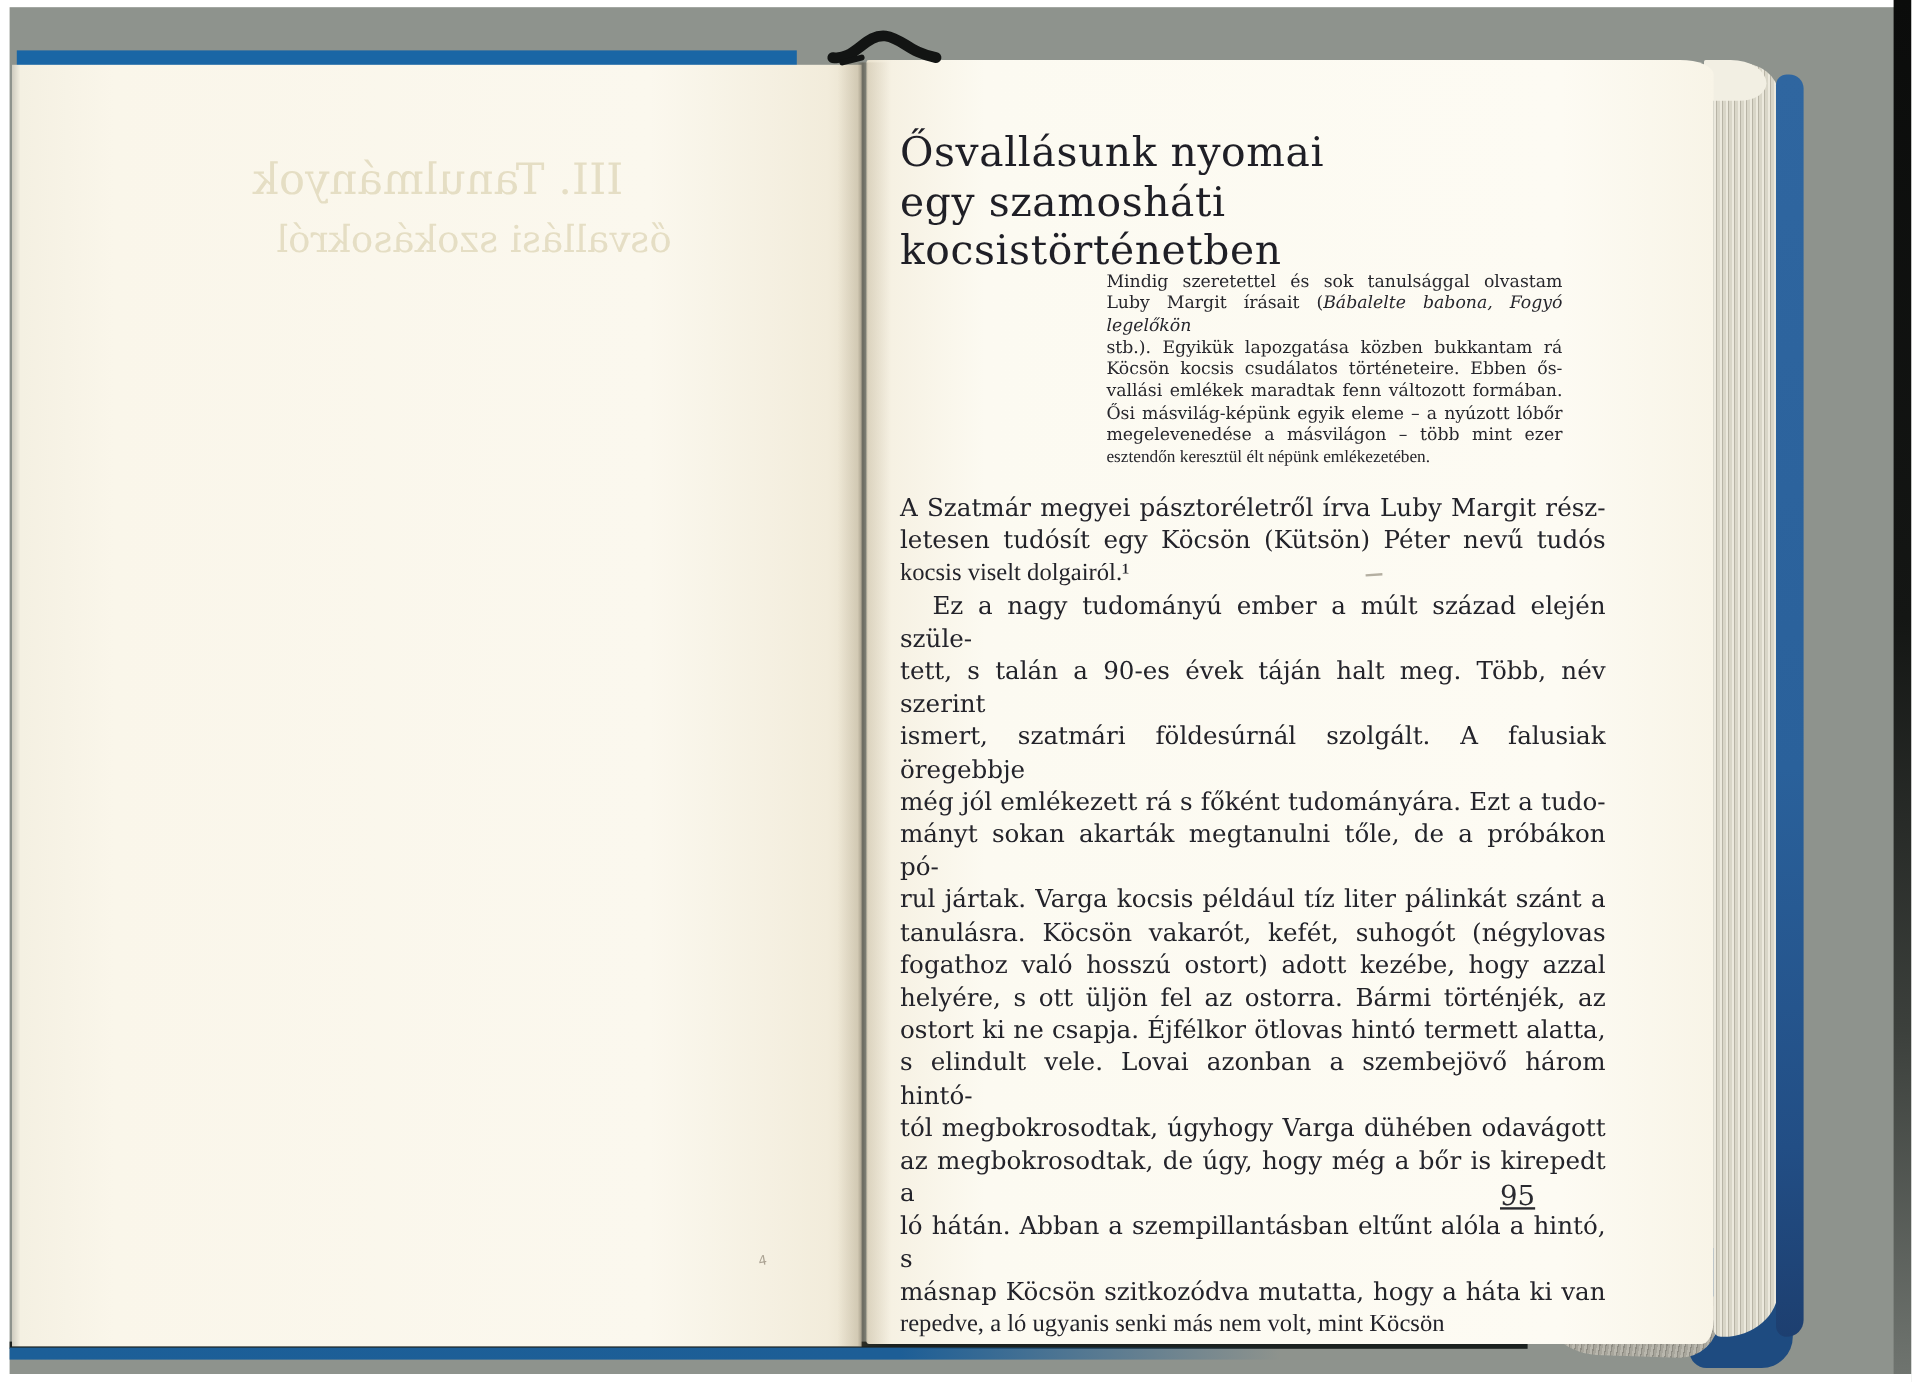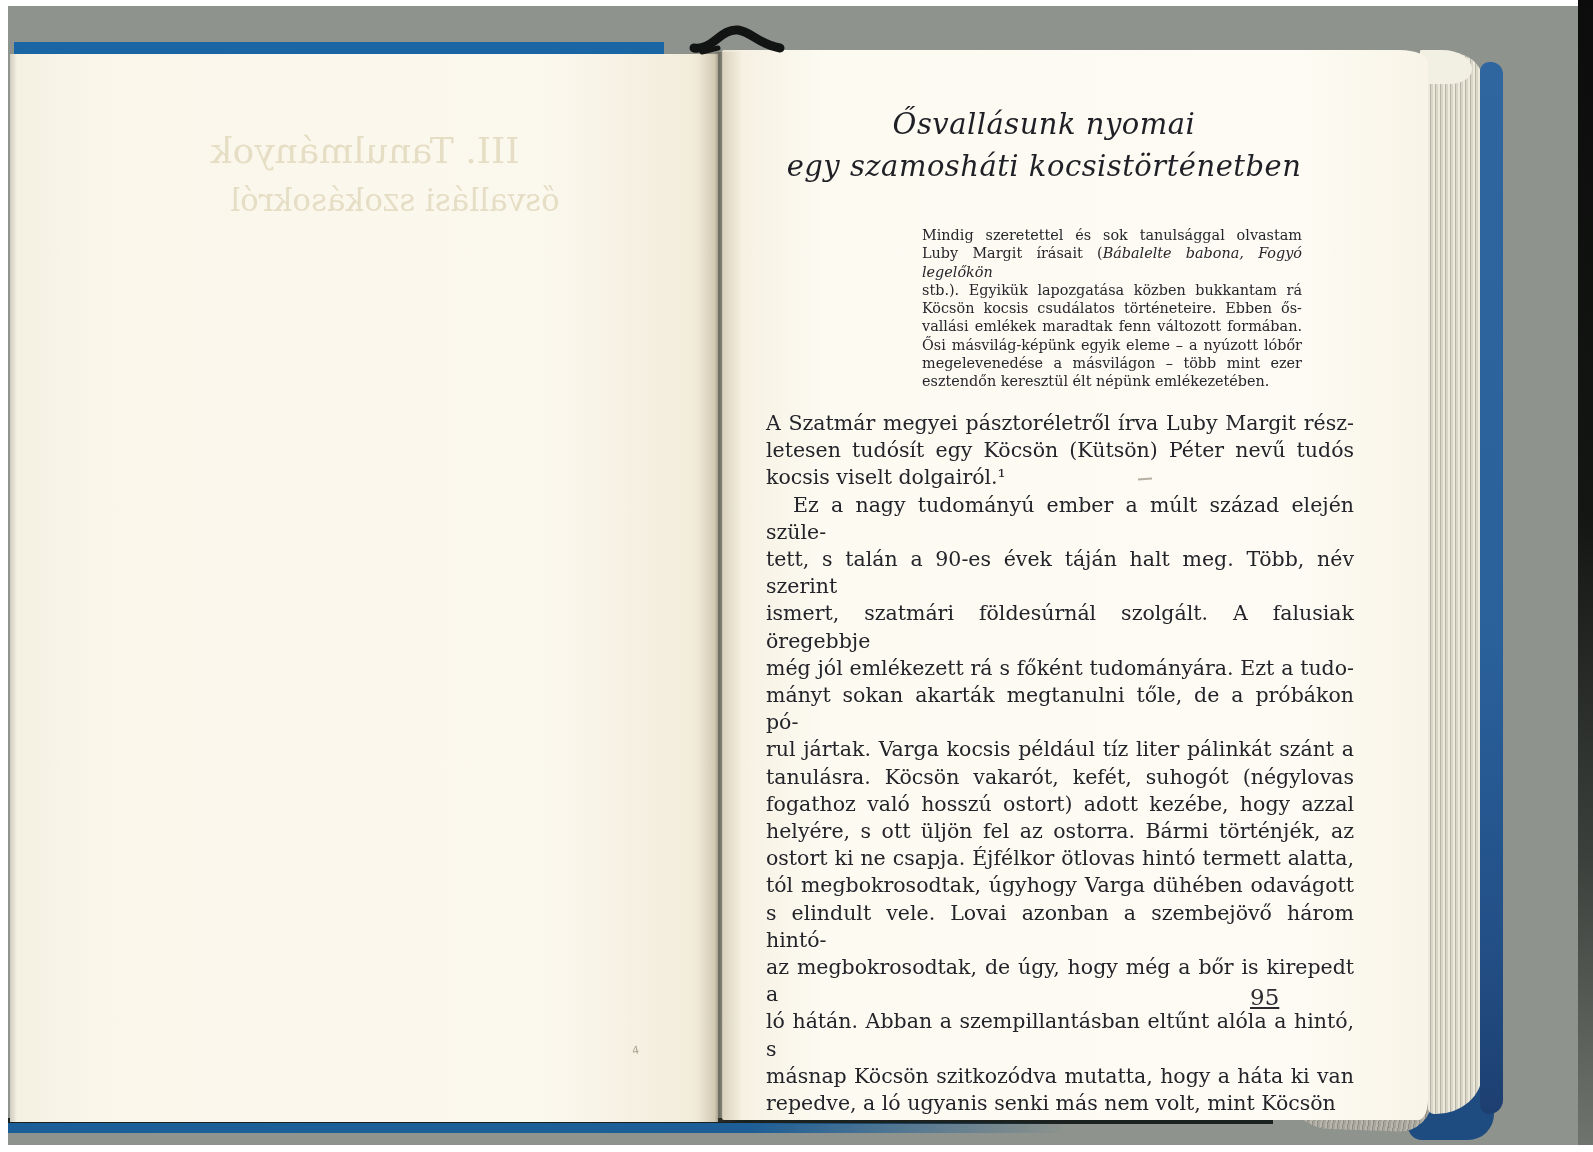--- a/index.html
+++ b/index.html
@@ -39,30 +39,30 @@
   .gutter{position:absolute;left:698px;top:52px;width:44px;height:1070px;
         background:linear-gradient(90deg,rgba(0,0,0,0) 0%,rgba(120,108,82,0.20) 38%,rgba(66,58,42,0.45) 48%,rgba(120,108,82,0.12) 58%,rgba(0,0,0,0) 100%);}
   .ribbon{position:absolute;left:688px;top:18px;width:112px;height:40px;}
   
   .ghost{position:absolute;transform:scaleX(-1);color:#e2dabe;filter:blur(0.6px);
         opacity:0.85;white-space:nowrap;}
   .ghost1{left:120px;top:76px;width:470px;text-align:center;font-size:36px;}
   .ghost2{left:150px;top:128px;width:470px;text-align:center;font-size:31px;}
   
   .rp-text{position:absolute;left:0;top:0;width:706px;height:1070px;color:#23232a;overflow:hidden;}
-  .title-line{position:absolute;left:28px;width:588px;text-align:center;font-size:29px;
-        letter-spacing:0.5px;color:#1f1f26;font-style:italic;}
+  .title-line{position:absolute;left:28px;width:588px;font-size:34px;
+        letter-spacing:0.5px;color:#1f1f26;}
   .title1{top:57px;}
   .title2{top:99px;}
   .dedication{position:absolute;left:200px;top:176px;width:380px;font-size:14.4px;
         line-height:18.3px;color:#26262c;}
   .bodytext{position:absolute;left:28px;top:360px;width:588px;font-size:20.5px;
-        line-height:27.2px;color:#23232a;margin-left:16px;}
+        line-height:27.2px;color:#23232a;}
   .tline{text-align:justify;text-align-last:justify;}
-  .tline.lastline{text-align-last:left;}
+  .tline.lastline{text-align-last:left;font-family:Liberation Serif, serif;}
   .para.indent .tline:first-child{text-indent:27px;}
   .pagenum{position:absolute;left:528px;top:934px;font-size:23px;color:#2a2a30;text-decoration:underline;}
   
   .pencil-dash{position:absolute;left:416px;top:428px;width:14px;height:2px;background:#8d8575;
         opacity:0.65;transform:rotate(-4deg);}
   .pencil-mark{position:absolute;left:622px;top:990px;font-size:11px;color:#9a9181;opacity:0.8;
         transform:rotate(-10deg);font-family:"DejaVu Sans",sans-serif;}
   i{font-style:italic;}
 </style>
 </head>
@@ -116,22 +116,22 @@
             <div class="tline">Ez a nagy tudományú ember a múlt század elején szüle-</div>
             <div class="tline">tett, s talán a 90-es évek táján halt meg. Több, név szerint</div>
             <div class="tline">ismert, szatmári földesúrnál szolgált. A falusiak öregebbje</div>
             <div class="tline">még jól emlékezett rá s főként tudományára. Ezt a tudo-</div>
             <div class="tline">mányt sokan akarták megtanulni tőle, de a próbákon pó-</div>
             <div class="tline">rul jártak. Varga kocsis például tíz liter pálinkát szánt a</div>
             <div class="tline">tanulásra. Köcsön vakarót, kefét, suhogót (négylovas</div>
             <div class="tline">fogathoz való hosszú ostort) adott kezébe, hogy azzal</div>
             <div class="tline">helyére, s ott üljön fel az ostorra. Bármi történjék, az</div>
             <div class="tline">ostort ki ne csapja. Éjfélkor ötlovas hintó termett alatta,</div>
+            <div class="tline">s elindult vele. Lovai azonban a szembejövő három hintó-</div>
             <div class="tline">tól megbokrosodtak, úgyhogy Varga dühében odavágott</div>
-            <div class="tline">s elindult vele. Lovai azonban a szembejövő három hintó-</div>
             <div class="tline">az megbokrosodtak, de úgy, hogy még a bőr is kirepedt a</div>
             <div class="tline">ló hátán. Abban a szempillantásban eltűnt alóla a hintó, s</div>
             <div class="tline">másnap Köcsön szitkozódva mutatta, hogy a háta ki van</div>
             <div class="tline lastline">repedve, a ló ugyanis senki más nem volt, mint Köcsön</div>
           </div>
       </div>
 
       <div class="pagenum">95</div>
       <div class="pencil-dash"></div>
     </div>

